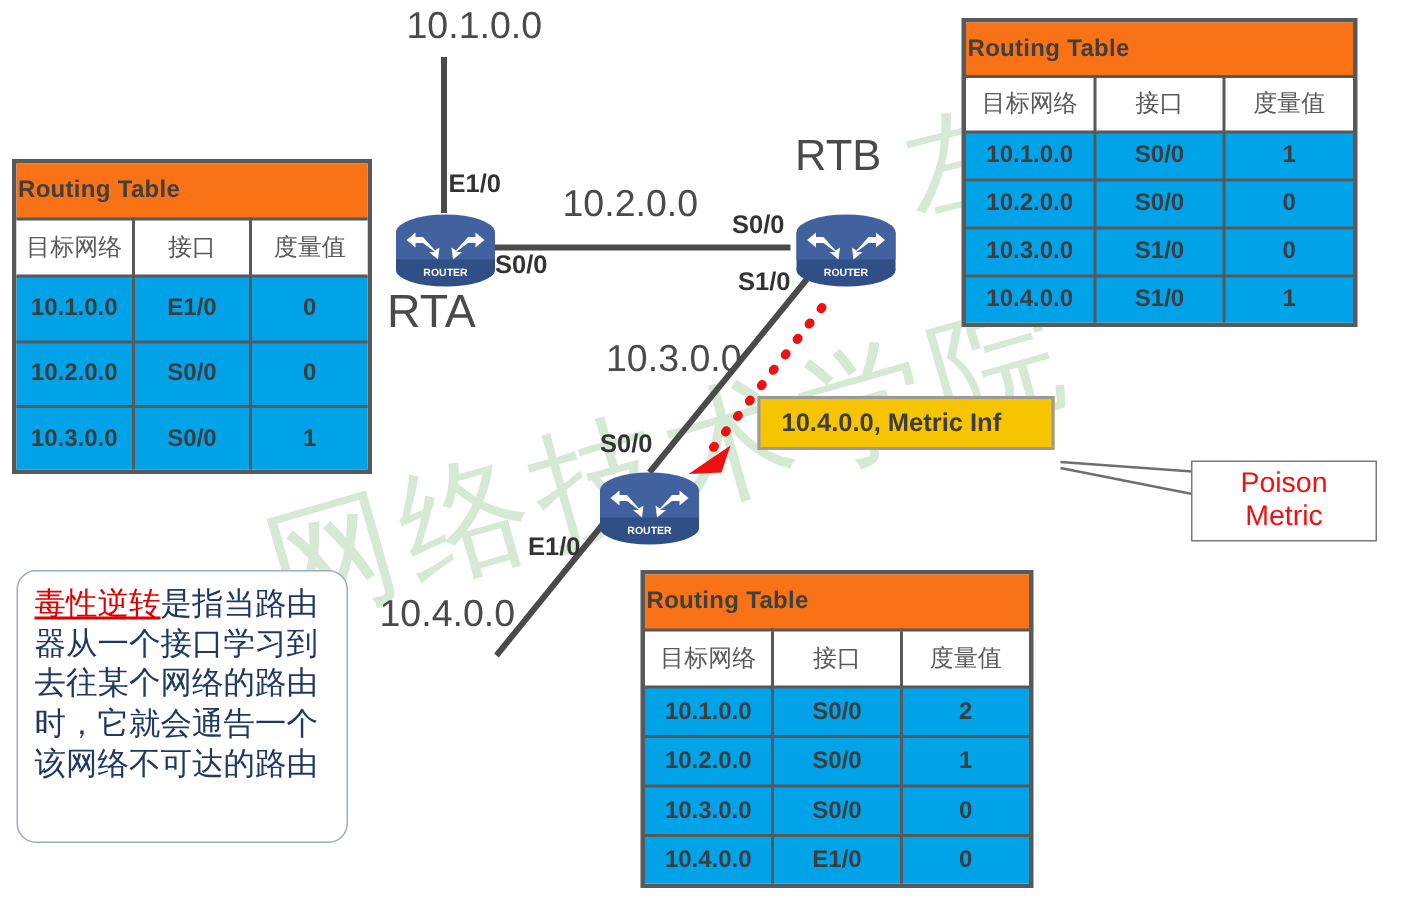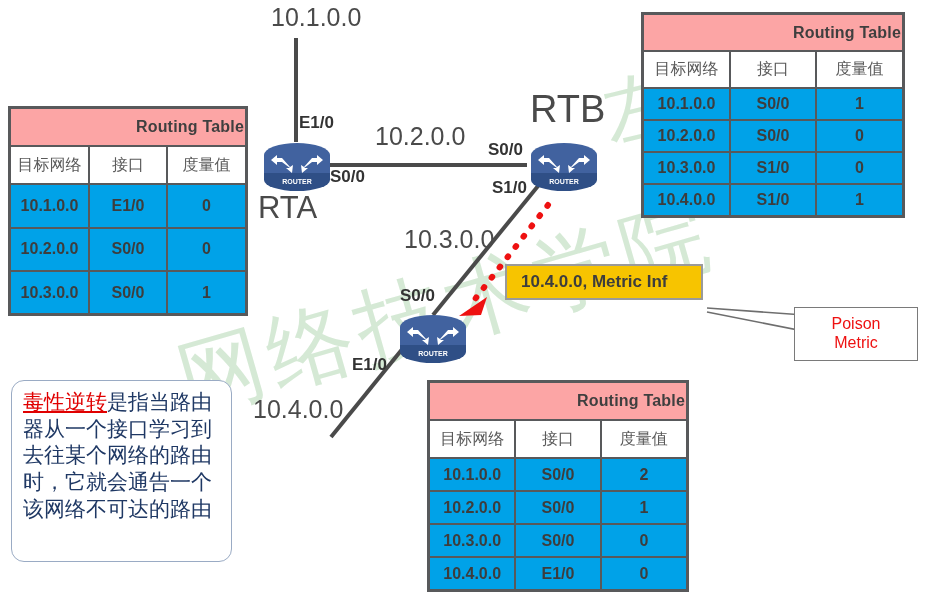--- a/index.html
+++ b/index.html
@@ -35,24 +35,24 @@
     background: #ffffff;
     box-sizing: border-box;
   }
   .rtable table {
     border-collapse: collapse;
     width: 100%;
     height: 100%;
     table-layout: fixed;
   }
   .rtable .title-cell {
-    text-align: right;
+    text-align: left;
     font-weight: bold;
     color: #3f3f3f;
-    background: #fca5a5;
+    background: #f97316;
     border-bottom: 2px solid #58595b;
     letter-spacing: 0.2px;
   }
   .rtable .hdr td {
     text-align: center;
     color: #5a5a5a;
     background: #ffffff;
     border-bottom: 2px solid #58595b;
     border-right: 2px solid #58595b;
     font-weight: 400;
@@ -302,39 +302,39 @@
       <rect x="4" y="17" width="66" height="18" fill="#41629f"></rect>
       <g fill="#ffffff">
         <path d="M22 20 l-5 0 l0 -3 l-6 5 l6 5 l0 -3 l5 0 l8 6 l-4 0 l6 5 l1 -8 l-3 2 z"></path>
         <path d="M52 20 l5 0 l0 -3 l6 5 l-6 5 l0 -3 l-5 0 l-8 6 l4 0 l-6 5 l-1 -8 l3 2 z"></path>
       </g>
       <text x="37" y="46" font-size="7" font-weight="bold" fill="#ffffff" text-anchor="middle" font-family="Liberation Sans, sans-serif">ROUTER</text>
     </svg>
   </div>
 
   <div class="rname" style="left:258px; top:190px; font-size:31px;">RTA</div>
-  <div class="rname" style="left:530px; top:88px; font-size:38px;">RTB</div>
+  <div class="rname" style="left:530px; top:88px; font-size:29px;">RTB</div>
 
   <div class="netlabel" style="left:271px; top:3px; font-size:25px;">10.1.0.0</div>
   <div class="netlabel" style="left:375px; top:122px; font-size:25px;">10.2.0.0</div>
   <div class="netlabel" style="left:404px; top:225px; font-size:25px;">10.3.0.0</div>
   <div class="netlabel" style="left:253px; top:395px; font-size:25px;">10.4.0.0</div>
 
   <div class="iflabel" style="left:299px; top:113px; font-size:17px;">E1/0</div>
   <div class="iflabel" style="left:330px; top:167px; font-size:17px;">S0/0</div>
   <div class="iflabel" style="left:488px; top:140px; font-size:17px;">S0/0</div>
   <div class="iflabel" style="left:492px; top:178px; font-size:17px;">S1/0</div>
   <div class="iflabel" style="left:400px; top:286px; font-size:17px;">S0/0</div>
   <div class="iflabel" style="left:352px; top:355px; font-size:17px;">E1/0</div>
 
   <div class="metric-box" style="left:505px; top:264px; width:198px; height:36px; font-size:17px;">
     <span>10.4.0.0, Metric Inf</span>
   </div>
 
-  <div class="poison-box" style="left:794px; top:307px; width:124px; height:54px; font-size:16px;">
+  <div class="poison-box" style="left:794px; top:307px; width:124px; height:54px; font-size:19px;">
     <span>Poison</span>
     <span>Metric</span>
   </div>
 
   <div class="note-box" style="left:11px; top:380px; width:221px; height:182px; font-size:21px;">
     <span class="kw">毒性逆转</span><span>是指当路由器从一个接口学习到去往某个网络的路由时，它就会通告一个该网络不可达的路由</span>
   </div>
 
 </div>
 

